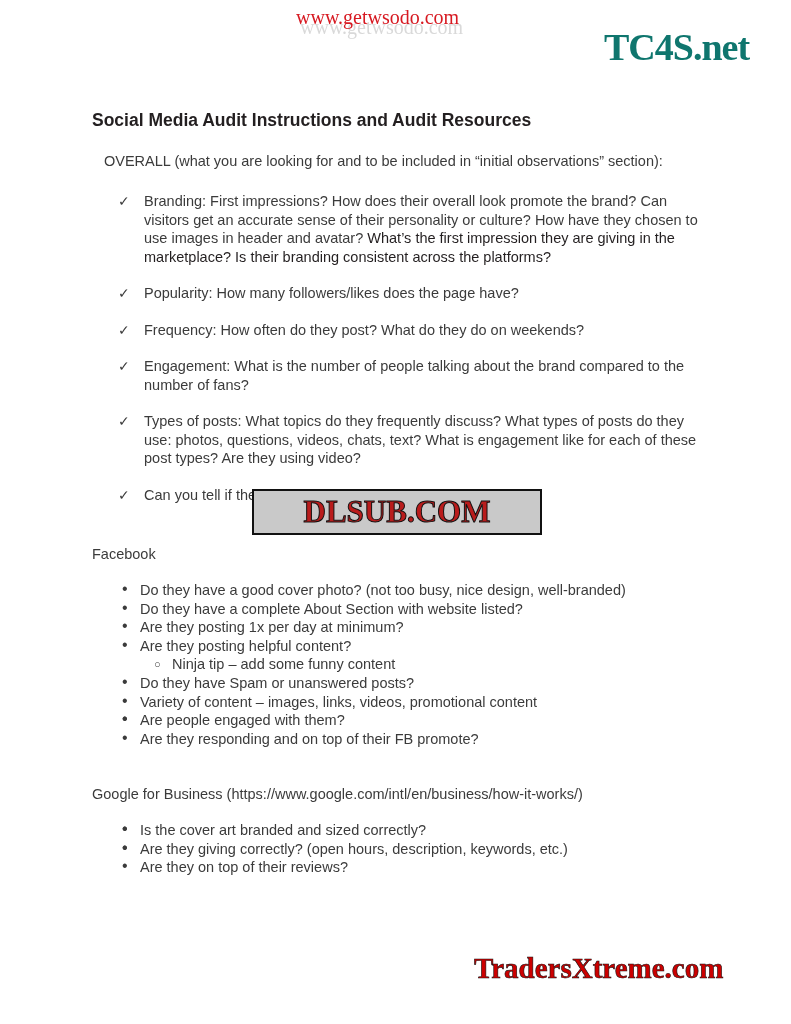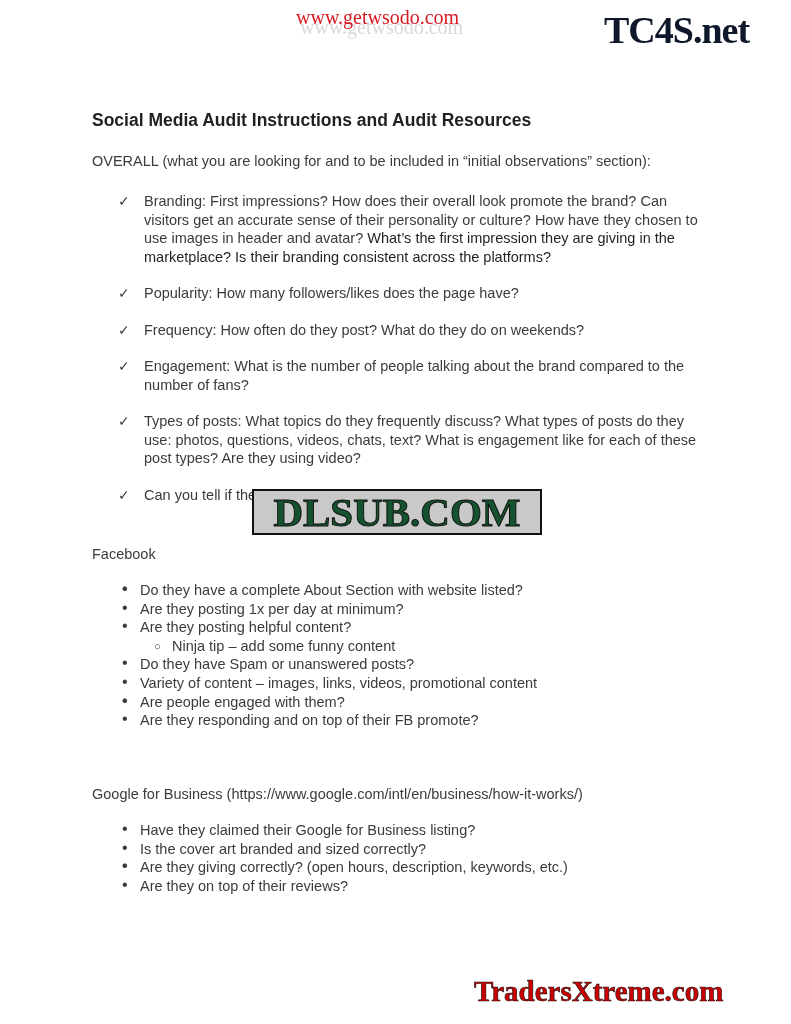--- a/index.html
+++ b/index.html
@@ -31,53 +31,53 @@
     position: absolute;
     top: 16px;
     left: 300px;
     font-family: "Liberation Serif", serif;
     font-size: 20px;
     color: #d9d9d9;
     white-space: nowrap;
   }
   .wm-tc4s {
     position: absolute;
-    top: 8px;
+    top: 25px;
     left: 604px;
     font-family: "Liberation Serif", serif;
     font-weight: bold;
     font-size: 38px;
-    color: #0f172a;
+    color: #0f766e;
     letter-spacing: -1px;
     white-space: nowrap;
   }
   .wm-dlsub {
     position: absolute;
     top: 489px;
     left: 252px;
     width: 286px;
     height: 42px;
     background: #c9c9c9;
     border: 2px solid #111;
     display: flex;
     align-items: center;
     justify-content: center;
   }
   .wm-dlsub span {
     font-family: "Liberation Serif", serif;
     font-weight: bold;
-    font-size: 41px;
-    color: #14532d;
+    font-size: 31px;
+    color: #b91c1c;
     -webkit-text-stroke: 1px #111;
     letter-spacing: 0px;
     white-space: nowrap;
   }
   .wm-traders {
     position: absolute;
-    top: 975px;
+    top: 952px;
     left: 474px;
     font-family: "Liberation Serif", serif;
     font-weight: bold;
     font-size: 29px;
     color: #cc0000;
     -webkit-text-stroke: 0.6px #111;
     white-space: nowrap;
   }
 
   
@@ -100,21 +100,21 @@
     margin-top: 16px;
   }
   .para {
     position: absolute;
     font-size: 14.5px;
     line-height: 19px;
     color: #3b3b3b;
   }
   .overall {
     top: 152px;
-    left: 92px;
+    left: 104px;
     width: 660px;
   }
   .sec-facebook {
     top: 545px;
     left: 92px;
   }
   .sec-google {
     top: 785px;
     left: 92px;
     text-align: center;
@@ -219,36 +219,36 @@
     </li>
     <li>
       <span class="tick">✓</span>
       <span>Can you tell if they are doing any social media advertising?</span>
     </li>
   </ul>
 
   <div class="para sec-facebook">Facebook</div>
 
   <ul class="bullet-list fb-list">
-    <li><span class="dot">•</span></li>
+    <li><span class="dot">•</span><span>Do they have a good cover photo? (not too busy, nice design, well-branded)</span></li>
     <li><span class="dot">•</span><span>Do they have a complete About Section with website listed?</span></li>
     <li><span class="dot">•</span><span>Are they posting 1x per day at minimum?</span></li>
     <li><span class="dot">•</span><span>Are they posting helpful content?</span></li>
     <li class="sub"><span class="dot">○</span><span>Ninja tip – add some funny content</span></li>
     <li><span class="dot">•</span><span>Do they have Spam or unanswered posts?</span></li>
     <li><span class="dot">•</span><span>Variety of content – images, links, videos, promotional content</span></li>
     <li><span class="dot">•</span></li>
     <li><span class="dot">•</span><span>Are people engaged with them?</span></li>
     <li><span class="dot">•</span><span>Are they responding and on top of their FB promote?</span></li>
   </ul>
 
   <div class="para sec-google">Google for Business (https://www.google.com/intl/en/business/how-it-works/)</div>
 
   <ul class="bullet-list gb-list">
-    <li><span class="dot">•</span><span>Have they claimed their Google for Business listing?</span></li>
+    <li><span class="dot">•</span></li>
     <li><span class="dot">•</span><span>Is the cover art branded and sized correctly?</span></li>
     <li><span class="dot">•</span></li>
     <li><span class="dot">•</span><span>Are they giving correctly? (open hours, description, keywords, etc.)</span></li>
     <li><span class="dot">•</span><span>Are they on top of their reviews?</span></li>
   </ul>
 
   <div class="wm-dlsub">
     <span>DLSUB.COM</span>
   </div>
 

